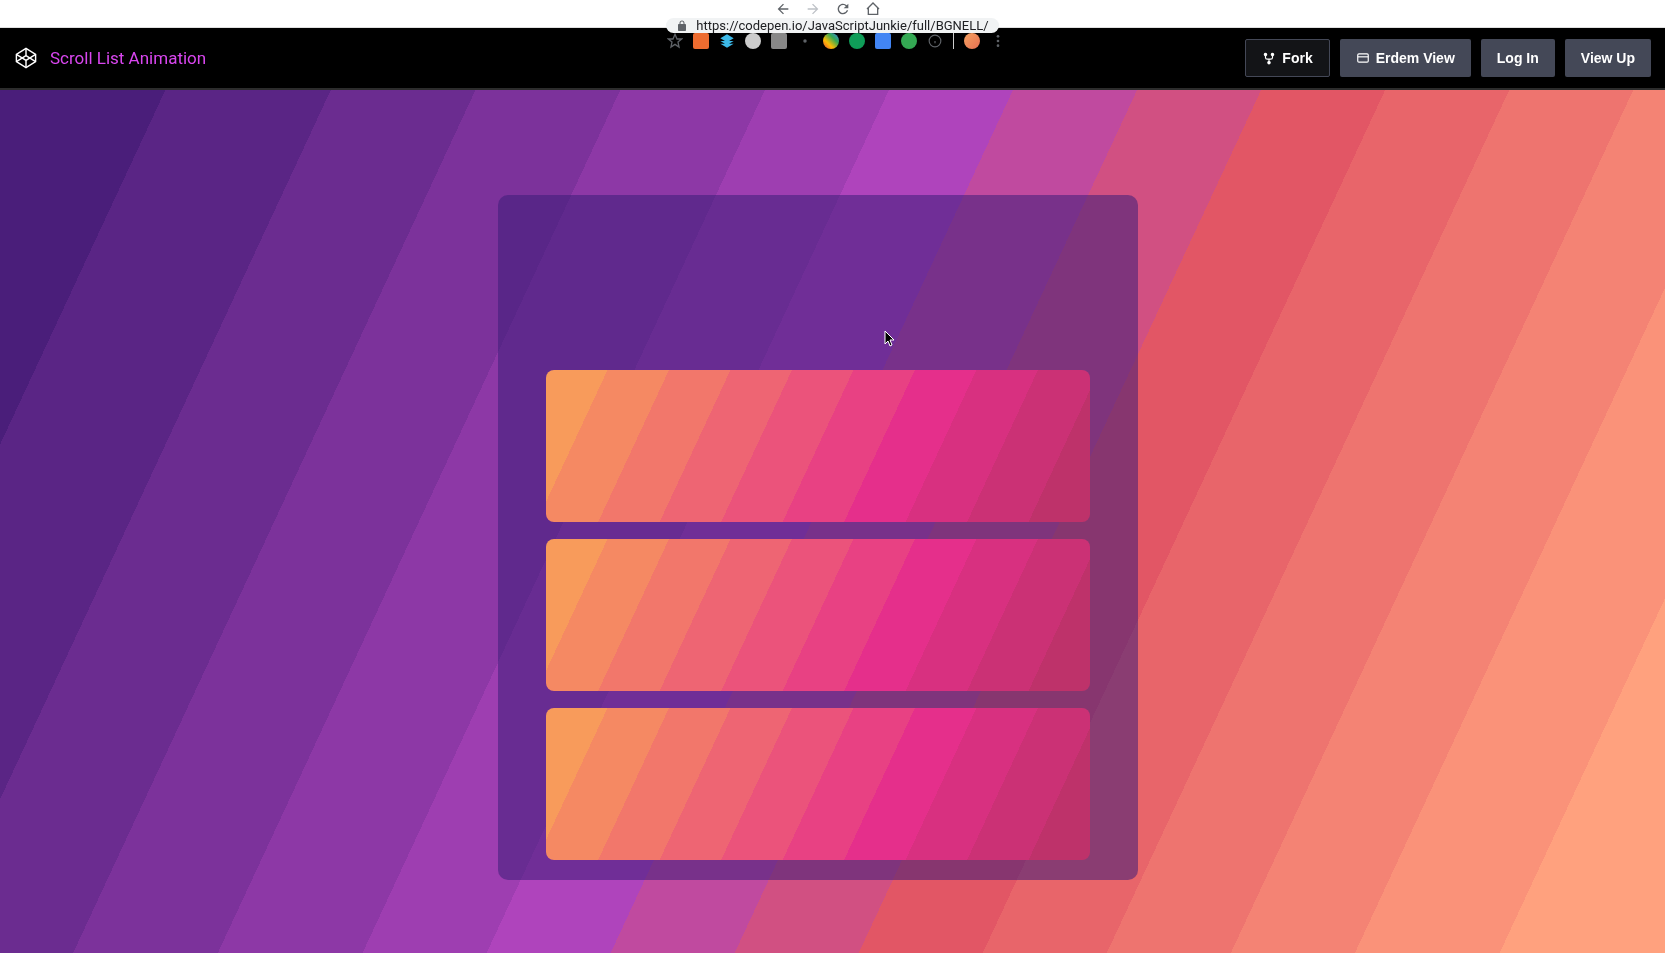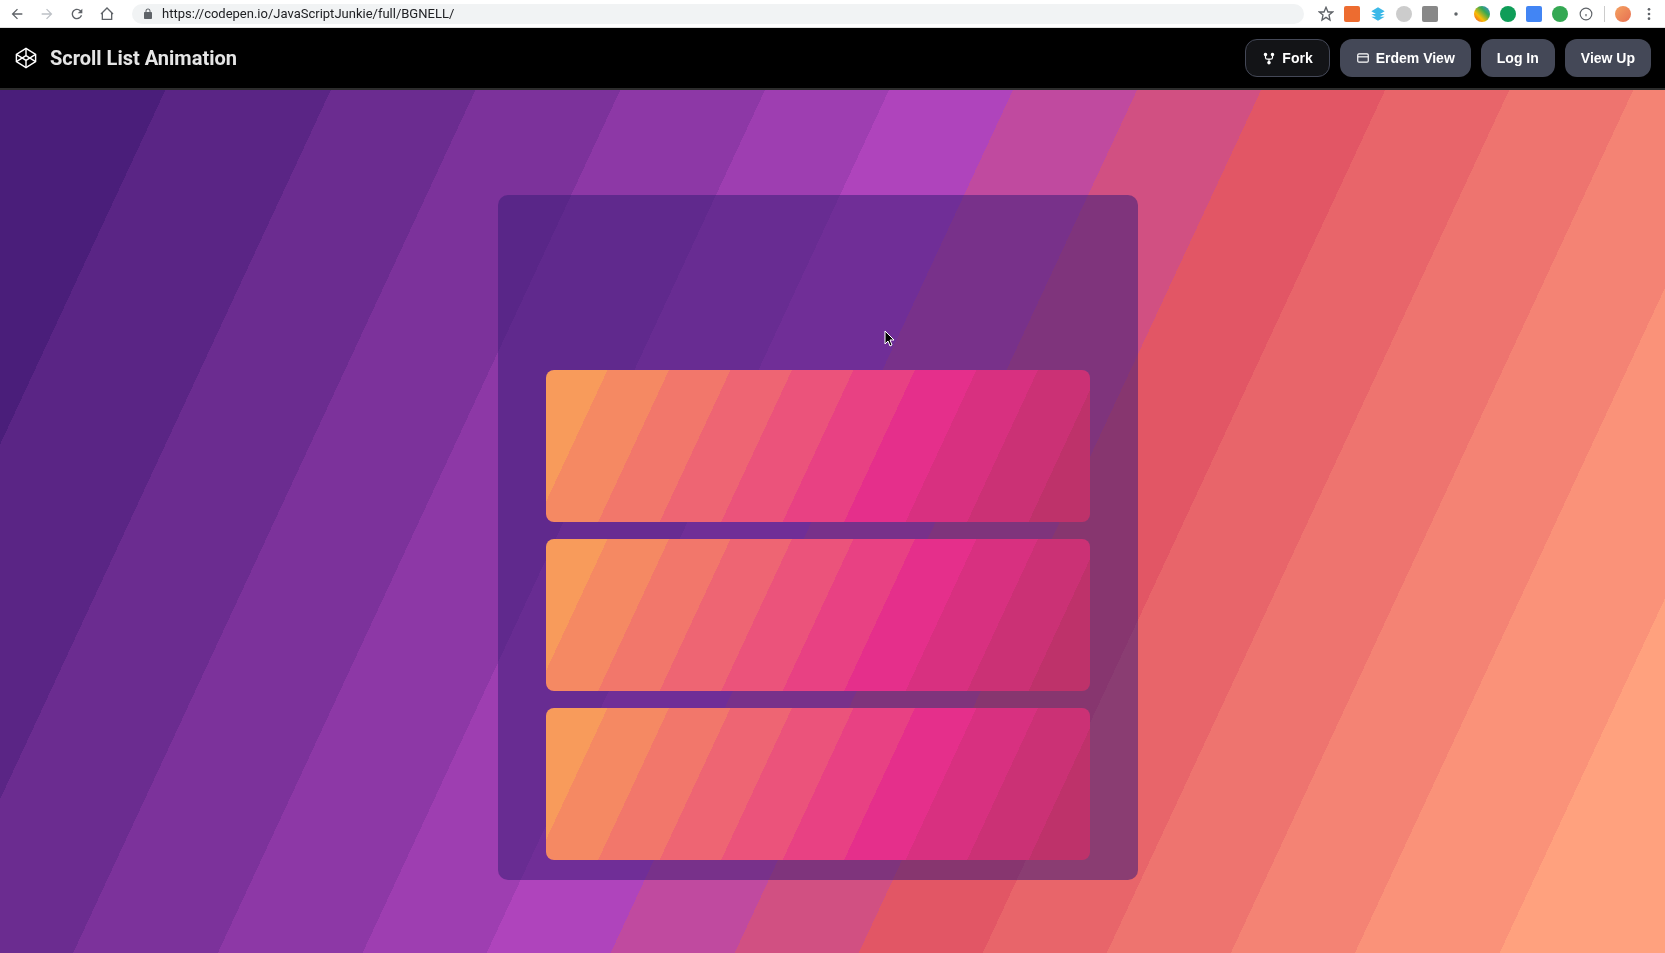--- a/index.html
+++ b/index.html
@@ -17,20 +17,21 @@
     }
     
     
     .browser-chrome {
       height: 28px;
       background: #fff;
       display: flex;
       align-items: center;
       padding: 0 8px;
       border-bottom: 1px solid #e0e0e0;
+      flex-direction: column;
     }
     
     .nav-buttons {
       display: flex;
       align-items: center;
       gap: 12px;
       margin-right: 10px;
     }
     
     .nav-btn {
@@ -105,23 +106,23 @@
       width: 24px;
       height: 24px;
       margin-right: 12px;
     }
     
     .pen-info {
       flex: 1;
     }
     
     .pen-title {
-      color: #e5e5e5;
-      font-size: 20px;
-      font-weight: 700;
+      color: #d946ef;
+      font-size: 17px;
+      font-weight: 400;
       line-height: 1.2;
     }
     
     .pen-byline {
       font-size: 11px;
       color: #999;
       margin-top: 2px;
     }
     
     .pen-byline-prefix {
@@ -138,21 +139,21 @@
     .header-actions {
       display: flex;
       gap: 10px;
     }
     
     .header-btn {
       background: #444857;
       color: #fff;
       border: none;
       padding: 10px 16px;
-      border-radius: 12px;
+      border-radius: 2px;
       font-size: 14px;
       font-weight: 600;
       cursor: pointer;
       display: flex;
       align-items: center;
       gap: 6px;
     }
     
     .header-btn.fork {
       background: #131417;

